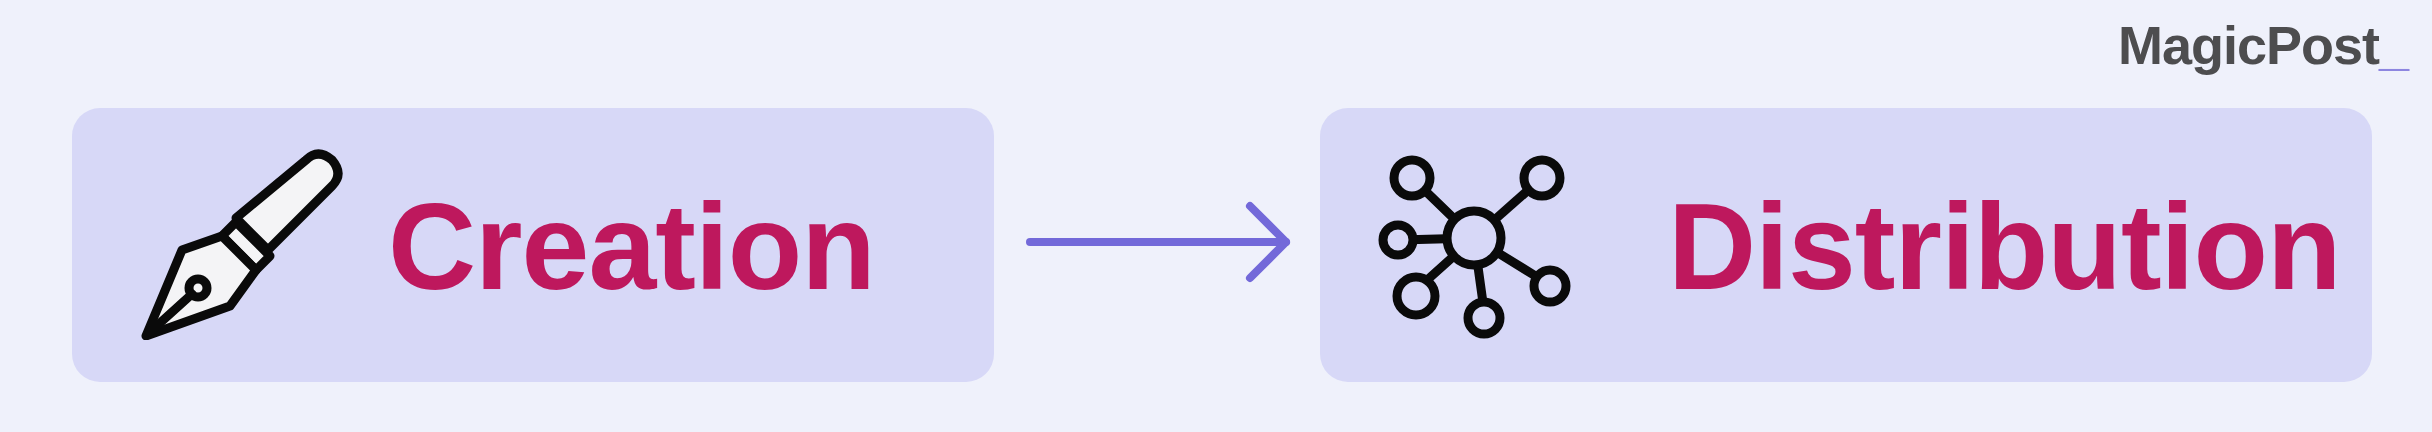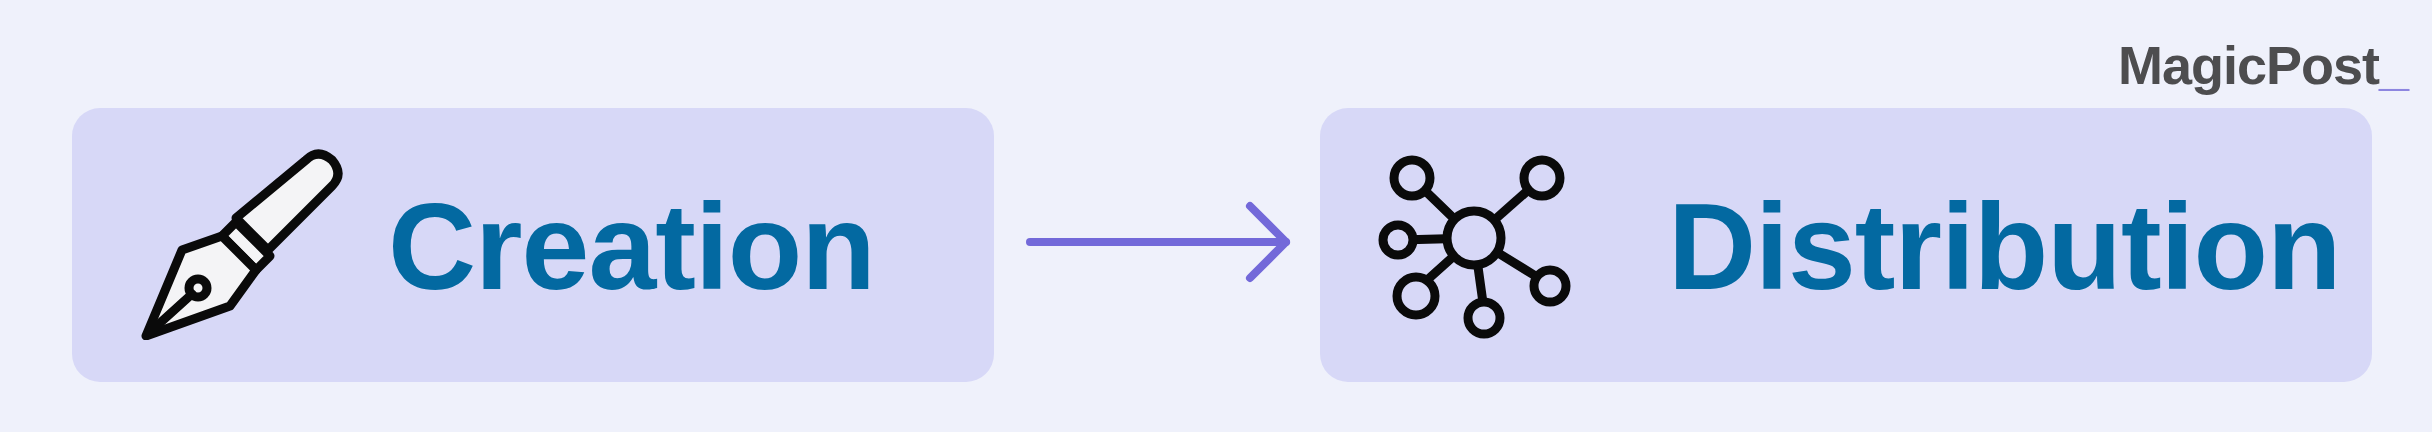--- a/index.html
+++ b/index.html
@@ -5,35 +5,35 @@
   html, body { margin: 0; padding: 0; }
   body {
     width: 2432px; height: 432px;
     background: #eff1fb;
     position: relative; overflow: hidden;
     font-family: "Liberation Sans", "DejaVu Sans", sans-serif;
   }
   .logo {
     position: absolute; left: 2118px; top: 14px;
     font-size: 54px; font-weight: 700; color: #4d4d4f;
-    letter-spacing: -1px; white-space: nowrap; margin-top: 20px;
+    letter-spacing: -1px; white-space: nowrap;
   }
   .logo .cursor { color: #8d86e0; }
   .box {
     position: absolute; top: 108px; height: 274px;
     background: #d7d8f7; border-radius: 28px;
     display: flex; align-items: center;
   }
   .box-creation { left: 72px; width: 922px; }
   .box-distribution { left: 1320px; width: 1052px; }
   .icon { position: absolute; }
   .icon-pen { left: 138px; top: 140px; width: 210px; width: 210px; height: 200px; }
   .icon-net { left: 1374px; top: 140px; width: 200px; height: 200px; }
   .label {
-    position: absolute; font-weight: 700; color: #0369a1;
+    position: absolute; font-weight: 700; color: #be185d;
     font-size: 122px; letter-spacing: -1px; line-height: 1;
     top: 186px;
   }
   .label-creation { left: 388px; }
   .label-distribution { left: 1668px; }
   .arrow { position: absolute; left: 1024px; top: 200px; width: 274px; height: 84px; }
 </style>
 </head>
 <body>
 

